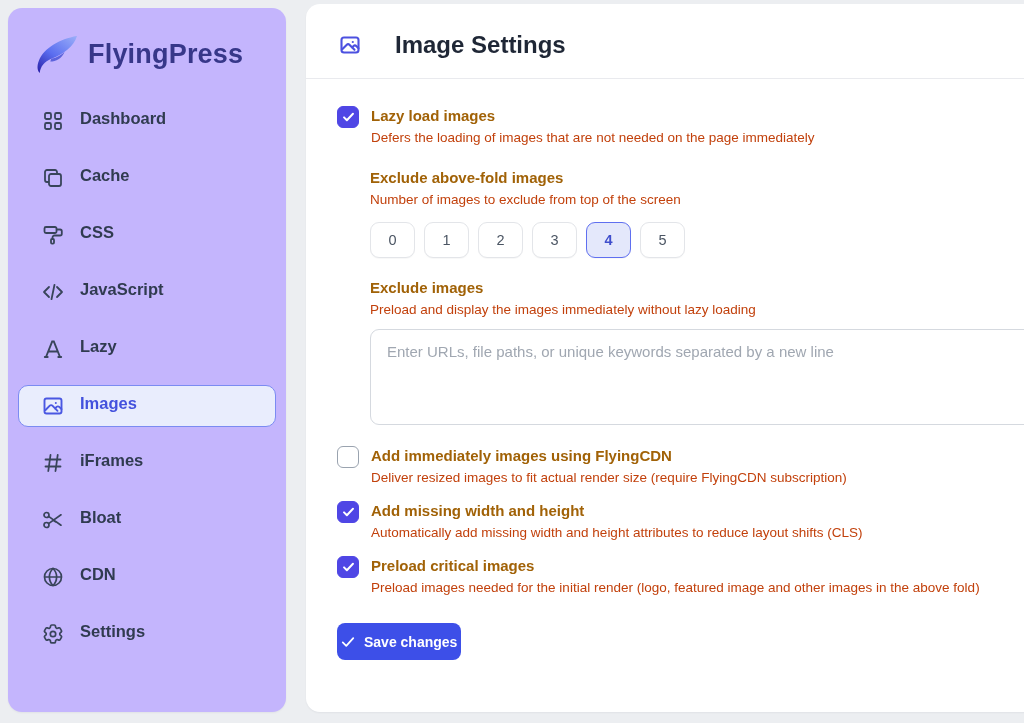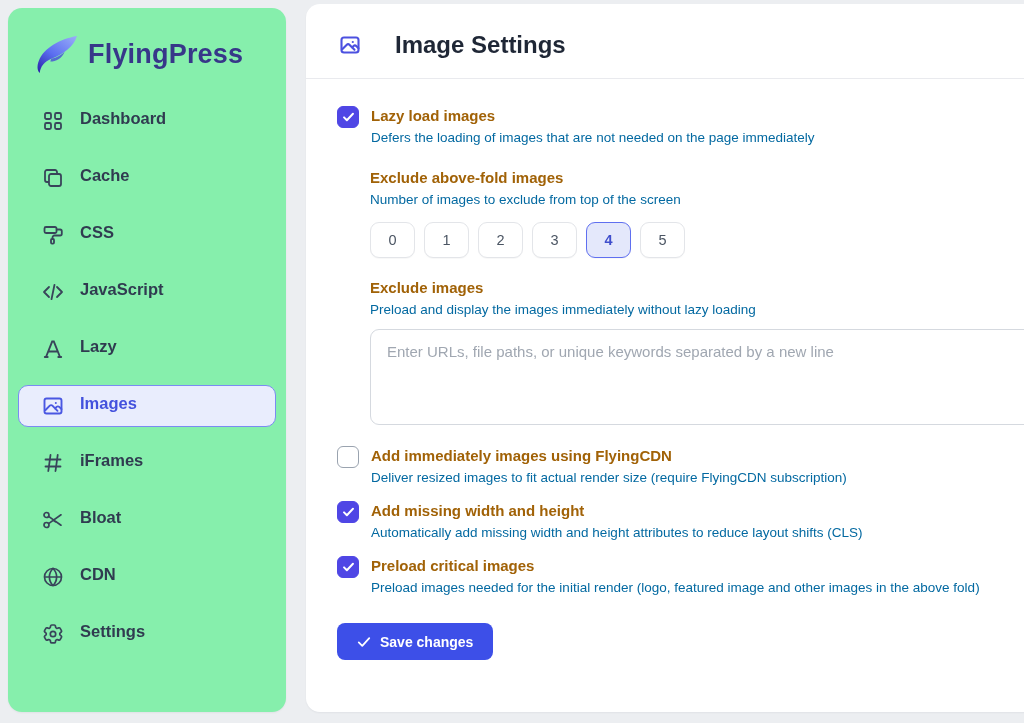--- a/index.html
+++ b/index.html
@@ -7,21 +7,21 @@
   body {
     background:#eceef1;
     font-family:"Liberation Sans", sans-serif;
     position:relative;
     color:#2f3a4e;
   }
 
   
   .sidebar {
     position:absolute; left:8px; top:8px; width:278px; bottom:11px;
-    background:#86efac; border-radius:14px;
+    background:#c4b5fd; border-radius:14px;
     box-shadow:0 1px 2px rgba(16,24,40,.05);
     padding:26px 10px 0 10px;
   }
   .logo { display:flex; align-items:center; gap:8px; padding-left:14px; margin-bottom:26px; }
   .logo-text { font-size:27px; font-weight:bold; color:#373789; letter-spacing:.2px; }
   .nav-item {
     display:flex; align-items:flex-start; gap:15px;
     padding:8px 8px 8px 22px; margin-bottom:15px;
     border:1.5px solid transparent; border-radius:10px;
     font-size:16.5px; font-weight:bold; color:#303b50;
@@ -51,21 +51,21 @@
   .setting-row { display:flex; gap:12px; }
   .checkbox {
     width:22px; height:22px; flex:0 0 22px; margin-top:0px;
     border:1.5px solid #9aa3af; border-radius:6px; background:#fff;
     display:flex; align-items:center; justify-content:center; cursor:pointer;
   }
   .checkbox.checked { background:#4f46e5; border-color:#4f46e5; }
   .checkbox svg { display:none; }
   .checkbox.checked svg { display:block; }
   .setting-label { font-size:15px; font-weight:bold; color:#a16207; line-height:20px; }
-  .setting-desc { font-size:13.5px; color:#0369a1; line-height:18px; margin-top:3px; }
+  .setting-desc { font-size:13.5px; color:#c2410c; line-height:18px; margin-top:3px; }
 
   .sub-block { margin-left:33px; }
   .mt21 { margin-top:21px; }
   .mt20 { margin-top:20px; }
   .mt14 { margin-top:14px; }
 
   .num-row { display:flex; gap:9px; margin-top:13px; }
   .num-btn {
     width:45px; height:36px; background:#fff;
     border:1px solid #e3e5e9; border-radius:9px;
@@ -81,21 +81,21 @@
     display:block; margin-top:10px; width:700px; height:96px;
     border:1px solid #d5d9df; border-radius:9px;
     padding:13px 16px; font-size:15px; color:#2f3a4e;
     font-family:inherit; resize:none; outline:none;
   }
   .exclude-textarea::placeholder { color:#a0a7b1; }
 
   .save-btn {
     margin-top:26px; display:inline-flex; align-items:center; gap:9px;
     background:#3d4fe8; color:#ffffff; border:none; border-radius:8px;
-    padding:0 20px; height:37px; font-size:14px; font-weight:bold;
+    padding:0 4px; height:37px; font-size:14px; font-weight:bold;
     font-family:inherit; cursor:pointer;
   }
   .save-btn svg { width:14px; height:14px; }
 </style>
 </head>
 <body>
 
 <aside class="sidebar">
   <div class="logo">
     <span style="display:flex;">

